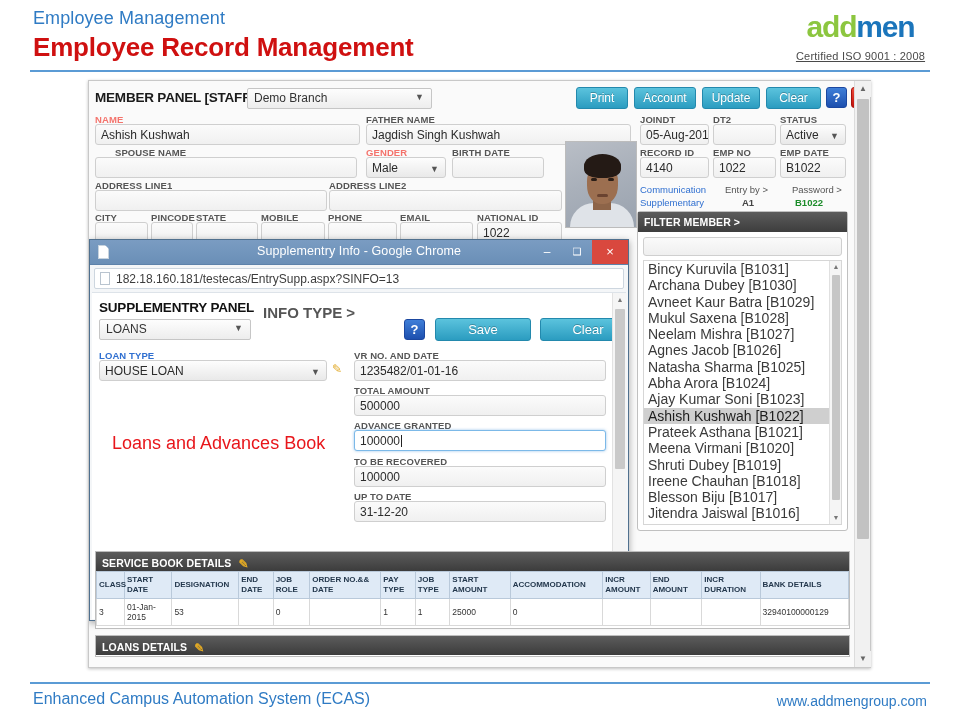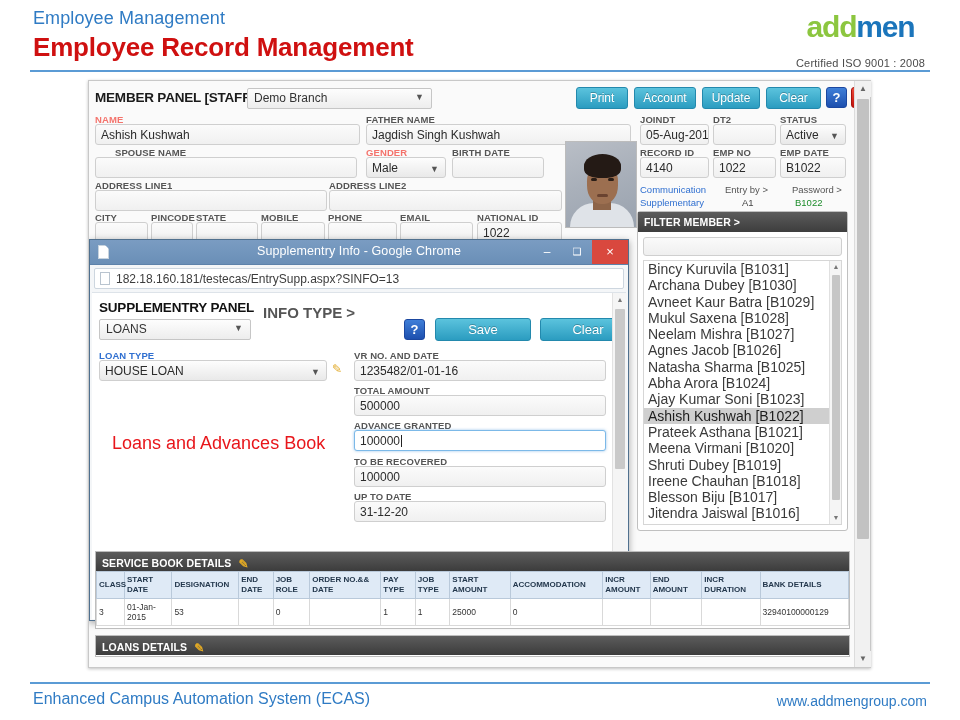--- a/index.html
+++ b/index.html
@@ -24,21 +24,21 @@
   .head-rule {
     position:absolute; left:30px; top:70px; width:900px; height:2px;
     background:#5b9bd5;
   }
 
   
   .logo-box { position:absolute; right:12px; top:10px; width:175px; height:58px; text-align:center; }
   .logo-word { font-size:30px; font-weight:bold; letter-spacing:-1.2px; line-height:34px; }
   .logo-word .g { color:#8cc63f; }
   .logo-word .b { color:#1b75bb; }
-  .logo-iso { font-size:11px; color:#4a4a4a; margin-top:13px; letter-spacing:.2px; }
+  .logo-iso { font-size:11px; color:#4a4a4a; margin-top:6px; letter-spacing:.2px;text-decoration:underline; }
 
   
   .app {
     position:absolute; left:88px; top:80px; width:783px; height:588px;
     background:#f3f3f3; border:1px solid #c8c8c8;
     box-shadow:0 1px 3px rgba(0,0,0,.25);
   }
   .app-inner {
     position:absolute; left:0; top:0; right:16px; bottom:0;
     background:#fafafa; overflow:hidden;
@@ -120,21 +120,21 @@
     background:#241a15; border-radius:50% 50% 38% 38%; }
   .photo .e1, .photo .e2 { position:absolute; top:36px; width:6px; height:3px;
     background:#2a1d16; border-radius:2px; }
   .photo .e1 { left:25px; } .photo .e2 { left:42px; }
   .photo .mo { position:absolute; left:31px; top:52px; width:11px; height:2.5px;
     background:#6a4330; border-radius:2px; }
 
   
   .right-col { position:absolute; left:548px; top:0; width:219px; height:540px; }
   .lnk { position:absolute; font-size:9.5px; color:#2f6fd0; white-space:nowrap; }
-  .meta { position:absolute; font-size:9.5px; color:#444; font-weight:normal; white-space:nowrap; }
+  .meta { position:absolute; font-size:9.5px; color:#444; font-weight:bold; white-space:nowrap; }
   .meta.grn { color:#1c8c2a; }
   .meta.lab { font-weight:normal; color:#555; }
 
   
   .filter-box {
     position:absolute; left:0; top:130px; width:211px; height:320px;
     background:#fff; border:1px solid #c0c0c0; border-radius:3px;
   }
   .filter-head {
     position:absolute; left:0; top:0; width:209px; height:20px;

